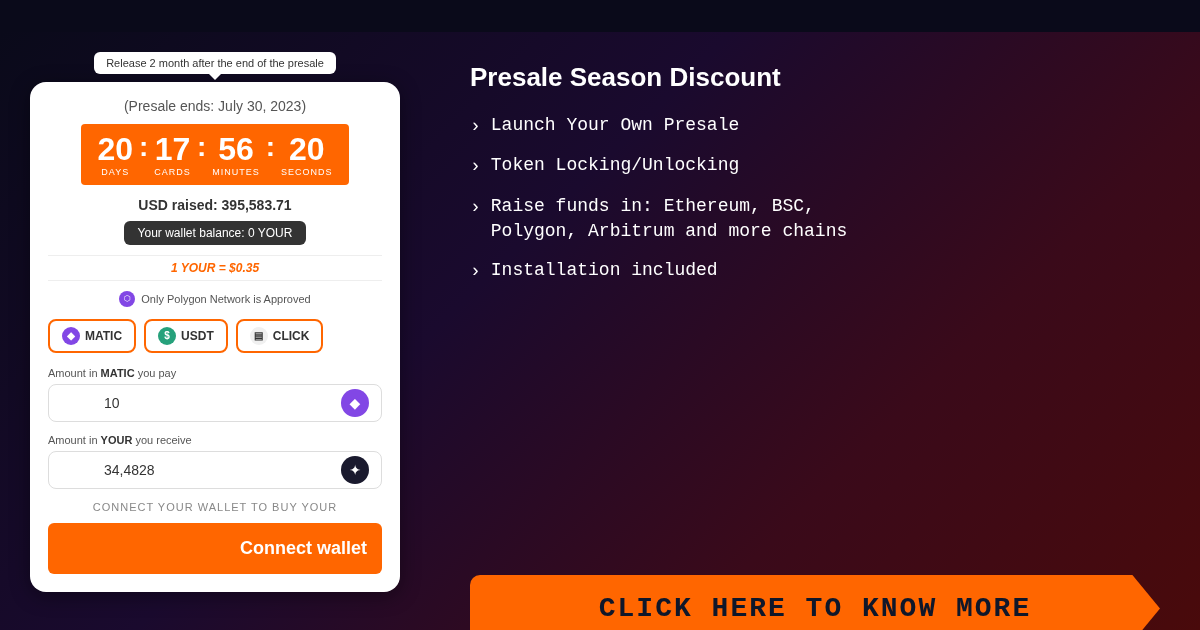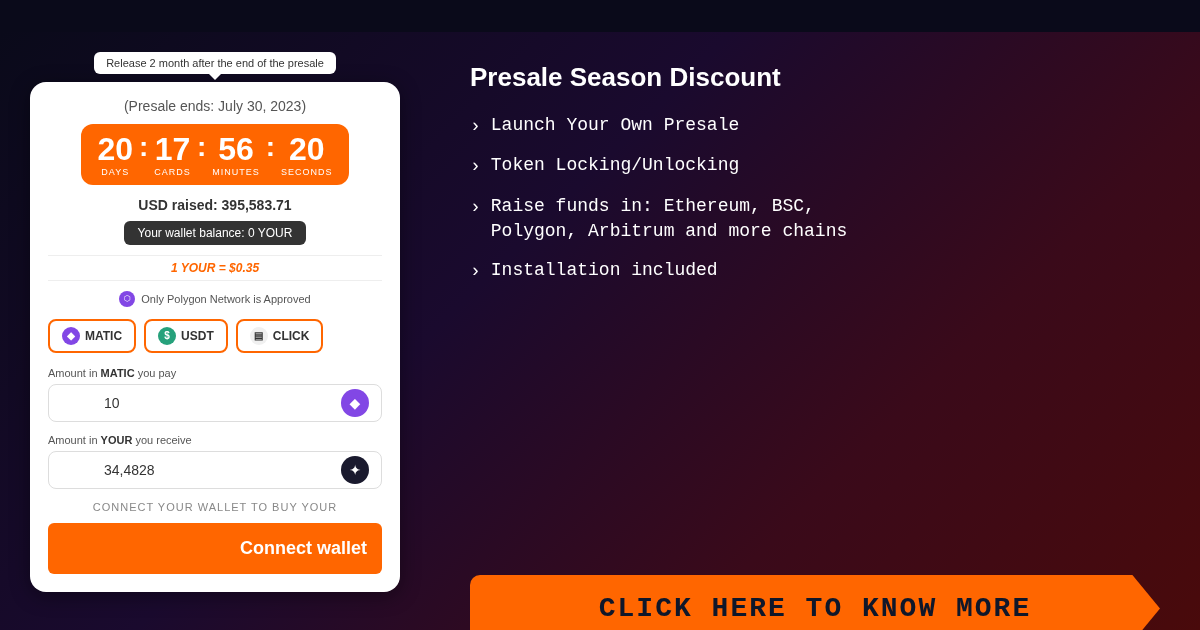--- a/index.html
+++ b/index.html
@@ -69,21 +69,21 @@
       margin-bottom: 10px;
       text-align: right;
     }
 
     .countdown {
       display: flex;
       align-items: flex-end;
       gap: 6px;
       margin-bottom: 12px;
       background: #ff6600;
-      border-radius: 12px;
+      border-radius: 4px;
       padding: 8px 16px;
     }
     .countdown-item {
       display: flex;
       flex-direction: column;
       align-items: center;
     }
     .countdown-num {
       font-size: 32px;
       font-weight: bold;

